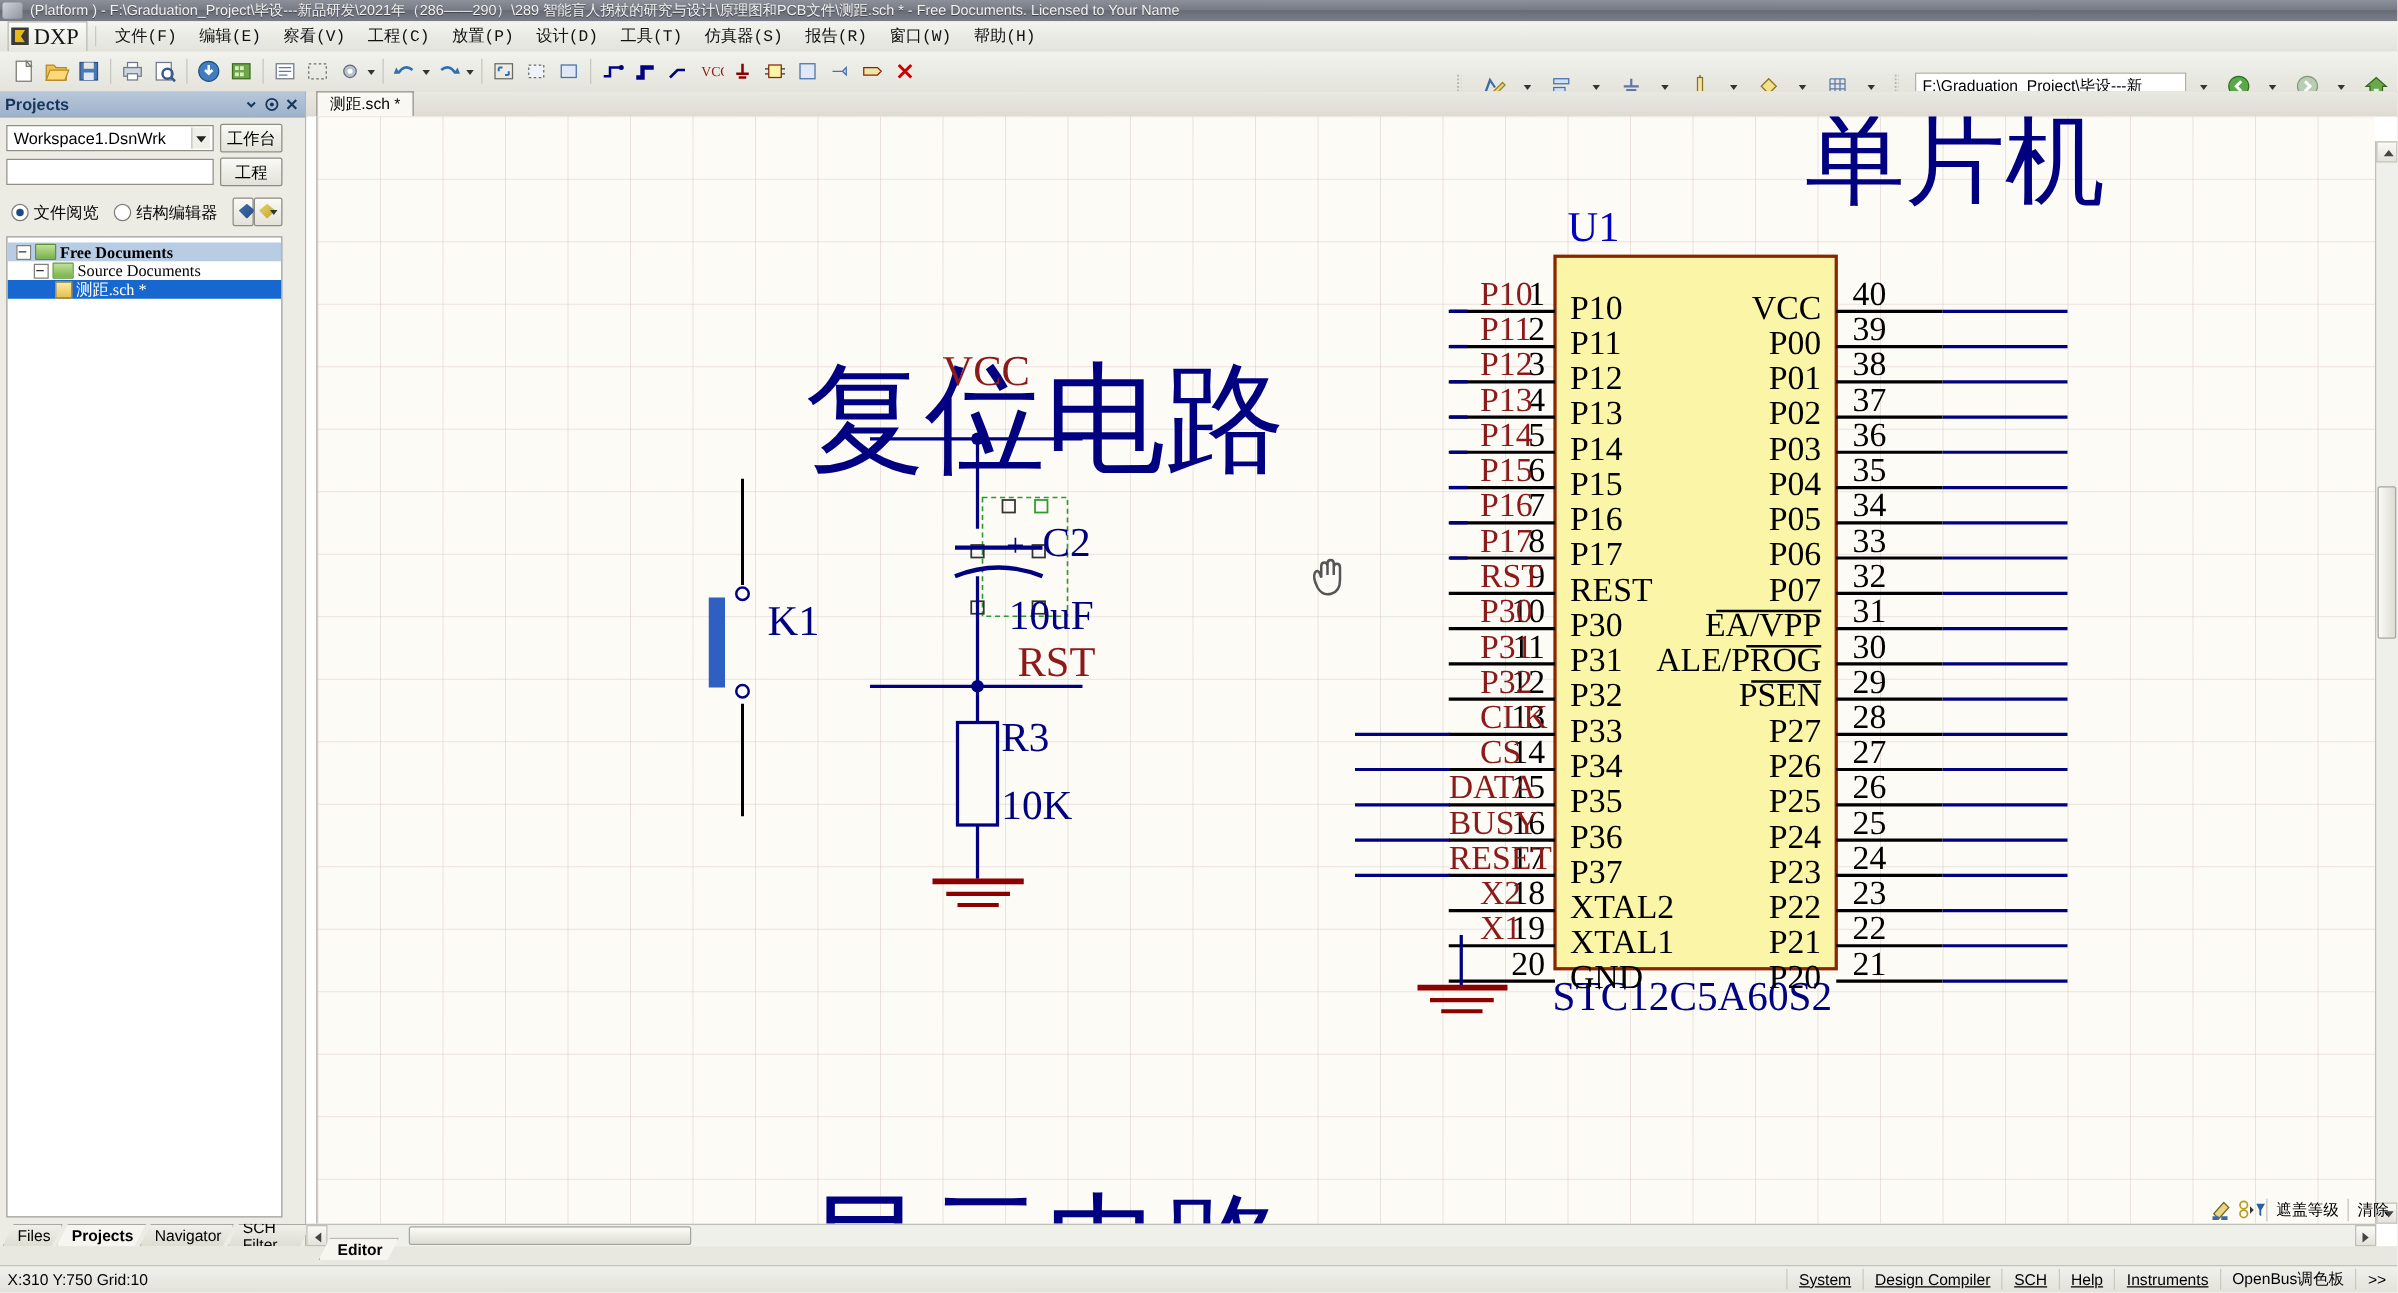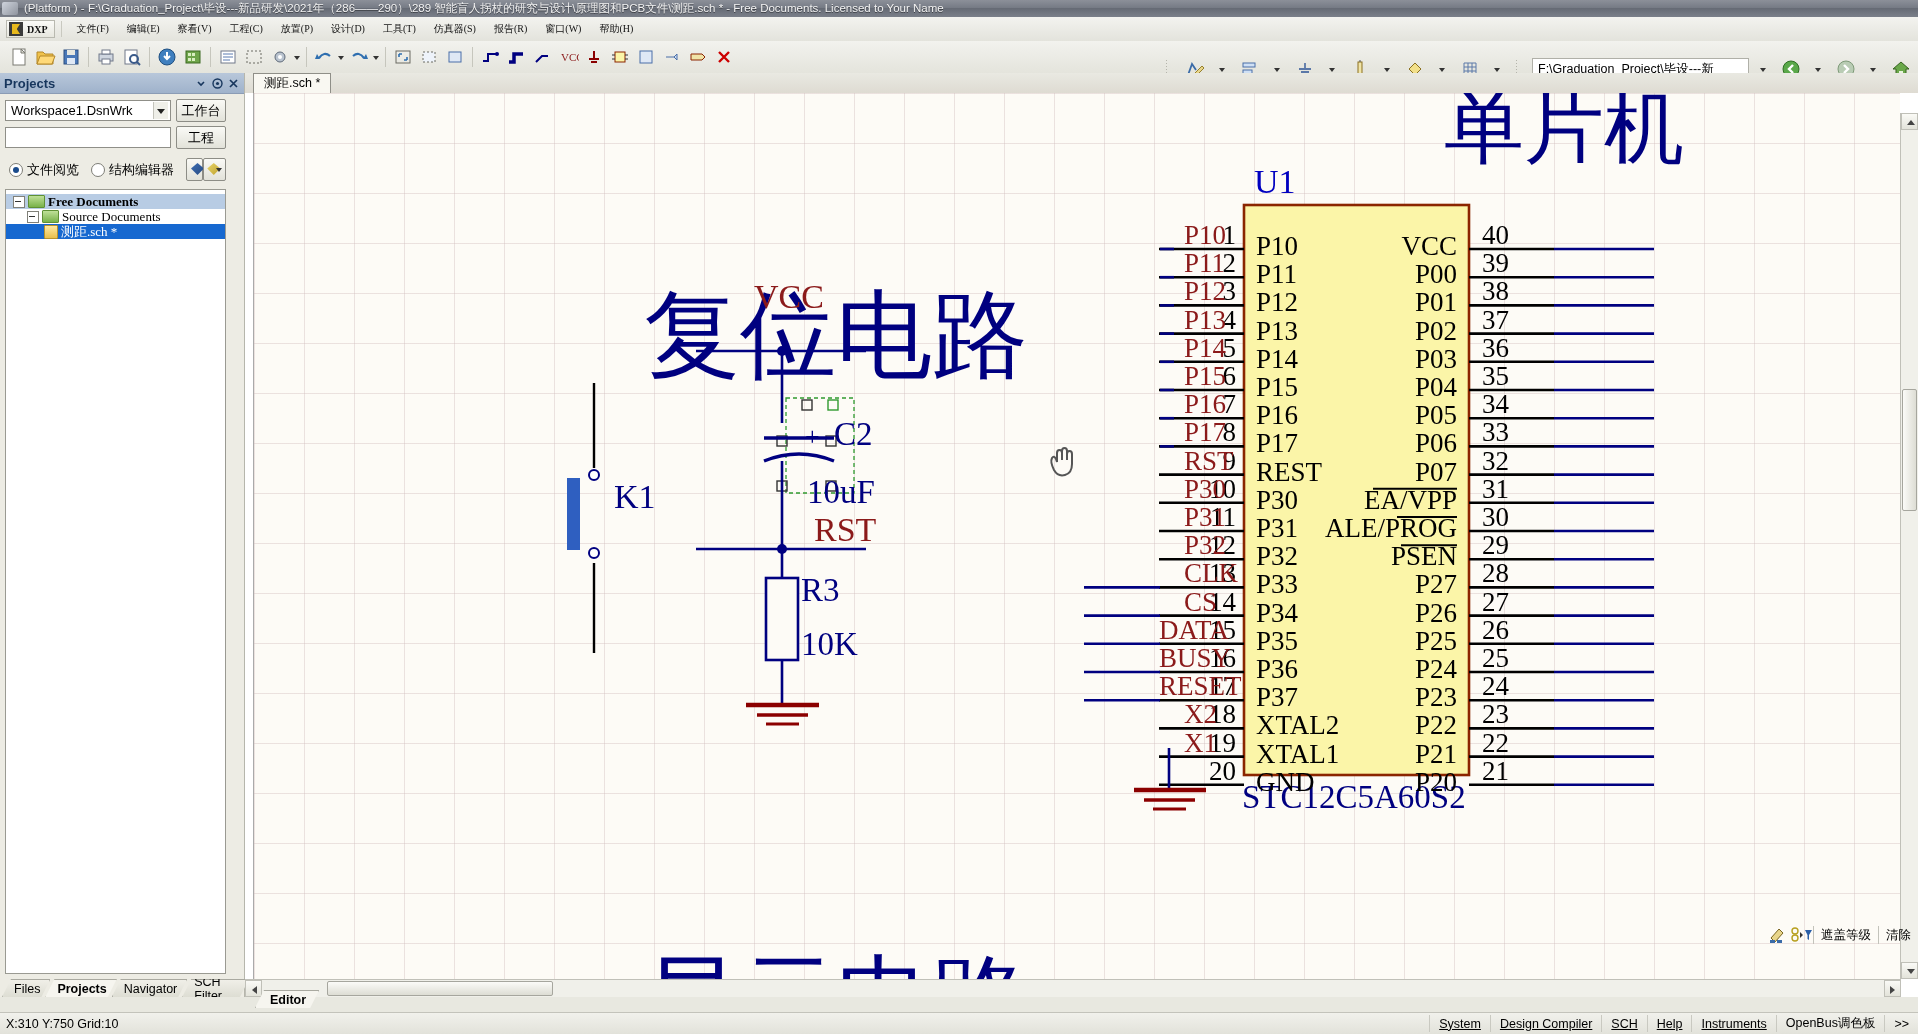--- a/index.html
+++ b/index.html
@@ -33,25 +33,25 @@
     display:flex;align-items:center;
     border-bottom:1px solid #cfcfc6;
   }
   .dxp{
     display:flex;align-items:center;gap:4px;margin-left:6px;padding:1px 6px 1px 2px;
     border:1px solid #b9b9b0;background:linear-gradient(to bottom,#fbfbf8,#e7e7df);
   }
   .dxp .sq{width:14px;height:14px;background:#3a3a3a;position:relative;}
   .dxp .sq:after{content:"";position:absolute;left:3px;top:2px;width:8px;height:10px;
     background:#e8b91c;clip-path:polygon(0 0,100% 0,60% 50%,100% 100%,0 100%);}
-  .dxp .lbl{font-size:10px;font-weight:700;color:#111;font-family:"Liberation Serif",serif;}
+  .dxp .lbl{font-size:18px;font-weight:400;color:#111;font-family:"Liberation Serif",serif;}
   .menubar .sep{width:1px;height:16px;background:#c9c9c0;margin:0 6px;}
   .menuitem{
-    font-size:10px;color:#111;padding:19px 9px;white-space:nowrap;cursor:default;
-    font-family:Liberation Serif, serif;
+    font-size:13px;color:#111;padding:19px 9px;white-space:nowrap;cursor:default;
+    font-family:Liberation Mono, monospace;
   }
 
   
   .toolbar{
     position:absolute;left:0;top:41px;width:1918px;height:32px;
     background:linear-gradient(to bottom,#f2f2ee,#e4e4dc);
     border-bottom:1px solid #c9c9c0;
     display:flex;align-items:center;
   }
   .tb-btn{width:22px;height:22px;margin:0 1px;border:1px solid transparent;border-radius:2px;
@@ -201,21 +201,21 @@
   .hsb .lf:after{left:6px;border-right:5px solid #444;}
   .hsb .rt:after{left:5px;border-left:5px solid #444;}
 
   .ed-tabs{position:absolute;left:245px;top:988px;display:flex;align-items:flex-end;height:20px;padding-left:10px;}
   .etab{height:17px;padding:0 12px 0 14px;font-size:12.5px;font-weight:700;display:flex;align-items:center;
     background:#f6f5ef;border:1px solid #a9a9a0;border-bottom:none;
     clip-path:polygon(9px 0,100% 0,calc(100% - 9px) 100%,0 100%);
     font-family:"Liberation Sans",sans-serif;cursor:pointer;}
 
   
-  .rightstrip{position:absolute;right:0;top:924px;display:flex;align-items:center;height:22px;}
+  .rightstrip{position:absolute;right:0;top:957px;display:flex;align-items:center;height:22px;}
   .rs-item{font-size:12.5px;padding:0 7px;white-space:nowrap;font-family:"Liberation Sans",sans-serif;
     border-left:1px solid #c3c3bb;height:18px;display:flex;align-items:center;cursor:pointer;}
   .rs-ic{width:20px;height:18px;position:relative;margin:0 2px;cursor:pointer;}
 
   
   .statusbar{
     position:absolute;left:0;bottom:0;width:1918px;height:21px;
     background:linear-gradient(to bottom,#f1f1ec,#e2e2da);
     border-top:1px solid #c3c3bb;display:flex;align-items:center;
   }

